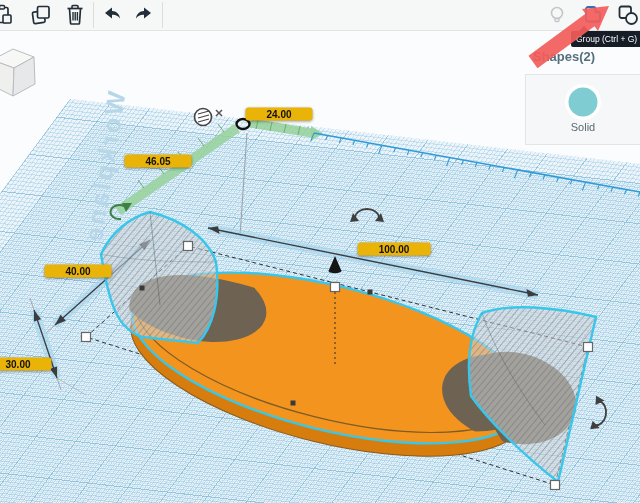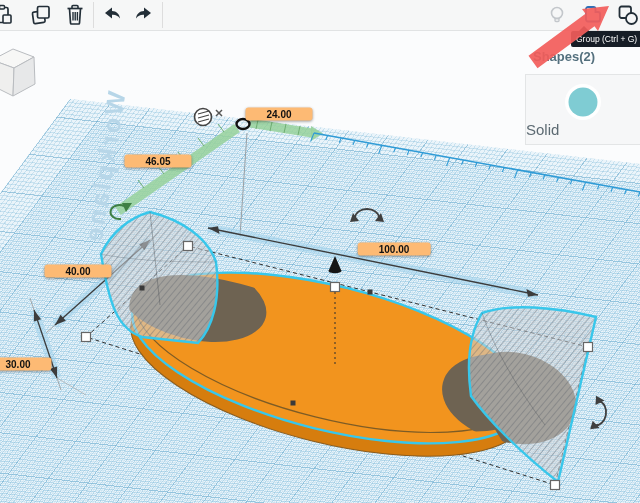--- a/index.html
+++ b/index.html
@@ -24,30 +24,30 @@
         z-index:1;}
   .grid-dense{position:absolute;left:40px;top:20px;width:1300px;height:640px;
         background-image:
           repeating-linear-gradient(0deg, rgba(130,190,222,.18) 0 1px, transparent 1px 2px),
           repeating-linear-gradient(90deg, rgba(130,190,222,.18) 0 1px, transparent 1px 2px);}
   .watermark{position:absolute;left:105px;top:168px;z-index:2;font-size:25px;font-weight:bold;
         letter-spacing:3px;color:#b7d6e8;white-space:nowrap;
         transform:translate(-50%,-50%) rotate(-81deg) scaleX(-1);}
   .scene{position:absolute;left:0;top:0;z-index:3;}
   
-  .dim-label{position:absolute;z-index:6;background:#fdba74;border-radius:3px;padding:1px 21px;
+  .dim-label{position:absolute;z-index:6;background:#eab308;border-radius:3px;padding:1px 21px;
         font-size:10px;font-weight:bold;color:#111;box-shadow:0 1px 3px rgba(0,0,0,.4);
         transform:translate(-50%,-50%);white-space:nowrap;}
   
   .shapes-title{position:absolute;left:533px;top:49px;z-index:8;font-size:13px;font-weight:bold;
         color:#54707e;}
   .shapes-panel{position:absolute;left:525px;top:74px;width:114px;height:69px;z-index:8;
         background:#f6f7f8;border:1px solid #e3e5e6;border-right:none;}
   .swatch{position:absolute;left:34px;top:4px;cursor:pointer;}
-  .swatch-label{position:absolute;left:0;right:0;top:46px;font-size:15px;
+  .swatch-label{position:absolute;left:0;right:0;top:46px;text-align:center;font-size:11px;
         color:#5c6a72;}
   
   .tooltip{position:absolute;left:571px;top:31px;z-index:40;background:#161d26;color:#fff;
         font-size:8.5px;padding:3px 5px;border-radius:2px;white-space:nowrap;}
   .tooltip:before{content:"";position:absolute;left:8px;top:-5px;border:5px solid transparent;
         border-bottom-color:#161d26;border-top:none;}
   .annotation{position:absolute;left:0;top:0;z-index:50;pointer-events:none;}
   .viewcube{position:absolute;left:-14px;top:44px;z-index:7;}
 </style>
 </head>

